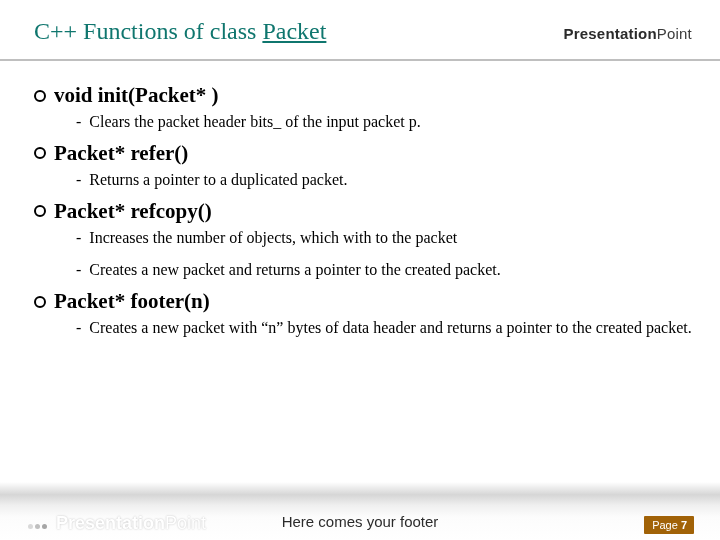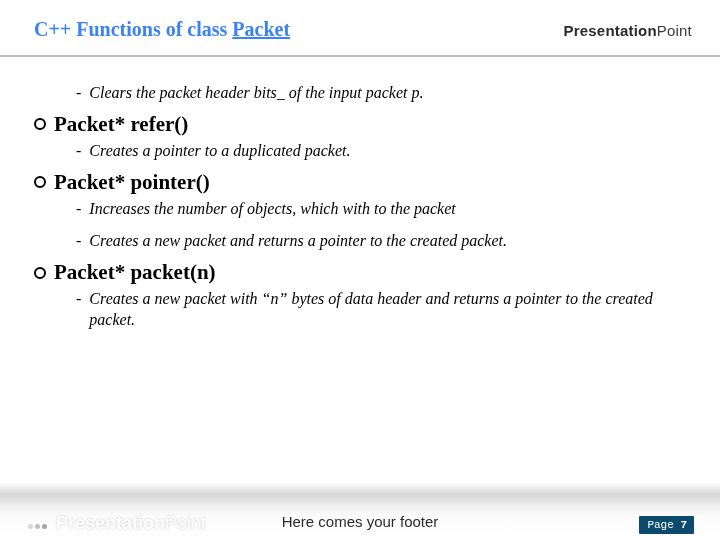--- a/index.html
+++ b/index.html
@@ -1,50 +1,50 @@
 <!DOCTYPE html>
 <html><head>
 <meta charset="utf-8">
 <style>
   * { margin: 0; padding: 0; box-sizing: border-box; }
   html, body { width: 720px; height: 540px; font-family: "Times New Roman", serif; background: #fff; overflow: hidden; }
   .slide { width: 720px; height: 540px; position: relative; display: flex; flex-direction: column; }
   .header { display: flex; align-items: baseline; justify-content: space-between; padding: 18px 28px 14px 34px; }
-  .title { font-size: 20px; font-weight: bold; color: #3b82f6; }
+  .title { font-size: 24px; font-weight: normal; color: #0f766e; }
   .title .underline { text-decoration: underline; }
   .brand-top { font-family: Arial, Helvetica, sans-serif; font-size: 15px; color: #3b3b3b; letter-spacing: 0.2px; }
   .brand-top .bold { font-weight: 600; color: #2b2b2b; }
   .divider { height: 2px; background: #bfbfbf; width: 100%; }
   .content { flex: 1; padding: 14px 28px 0 34px; }
   .func-item { margin-top: 8px; }
   .func-line { display: flex; align-items: center; gap: 6px; }
   .bullet-ring { width: 12px; height: 12px; border: 2px solid #000; border-radius: 50%; flex: 0 0 auto; margin-right: 2px; }
   .func-name { font-size: 21px; font-weight: bold; color: #000; }
   .desc-line { display: flex; gap: 8px; padding: 4px 0 0 42px; font-size: 16px; color: #000; line-height: 1.3; }
   .dash { flex: 0 0 auto; }
-  .desc-text { flex: 1; font-style: italic; }
+  .desc-text { flex: 1; }
   .footer-area { position: relative; height: 60px; }
   .footer-grad { position: absolute; bottom: 0; left: 0; right: 0; height: 58px;
     background: linear-gradient(to bottom,
       rgba(200,200,200,0) 0%,
       rgba(180,180,180,0.55) 22%,
       rgba(210,210,210,0.35) 40%,
       rgba(235,235,235,0.15) 60%,
       #ffffff 100%);
   }
   .footer-content { position: absolute; bottom: 6px; left: 0; right: 0; display: flex; align-items: flex-end; justify-content: space-between; padding: 0 26px 0 28px; }
   .brand-bottom { font-family: Arial, Helvetica, sans-serif; font-size: 18px; color: #fff; text-shadow: 0 0 2px rgba(0,0,0,0.25);}
   .brand-bottom .logo-mark { display: inline-flex; align-items: center; gap: 2px; margin-right: 4px; }
   .dot { width: 5px; height: 5px; border-radius: 50%; display: inline-block; }
   .d1 { background: #d9d9d9; }
   .d2 { background: #bfbfbf; }
   .d3 { background: #a6a6a6; }
   .brand-bottom .bold { font-weight: 600; }
   .footer-center { font-family: Arial, Helvetica, sans-serif; font-size: 15px; color: #2b2b2b; position: absolute; left: 50%; transform: translateX(-50%); bottom: 10px; }
-  .pagebox { font-family: Liberation Mono, monospace; font-size: 11px; color: #fff; background: #0c4a6e; padding: 3px 7px 3px 8px; border-radius: 1px; }
+  .pagebox { font-family: Liberation Sans, sans-serif; font-size: 11px; color: #fff; background: #a16207; padding: 3px 7px 3px 8px; border-radius: 1px; }
   .pagebox .num { font-weight: bold; }
 </style>
 </head>
 <body>
 
 <div class="slide">
 
   <div class="header">
     <div class="title">
       <span>C++ Functions of class </span><span class="underline">Packet</span>
@@ -52,59 +52,63 @@
     <div class="brand-top">
       <span class="bold">Presentation</span><span>Point</span>
     </div>
   </div>
 
   <div class="divider"></div>
 
   <div class="content">
 
     <div class="func-item">
+      <div class="func-line">
+        <span class="bullet-ring"></span>
+        <span class="func-name">void init(Packet* )</span>
+      </div>
       <div class="desc-line">
         <span class="dash">-</span>
         <span class="desc-text">Clears the packet header bits_ of the input packet p.</span>
       </div>
     </div>
 
     <div class="func-item">
       <div class="func-line">
         <span class="bullet-ring"></span>
         <span class="func-name">Packet* refer()</span>
       </div>
       <div class="desc-line">
         <span class="dash">-</span>
-        <span class="desc-text">Creates a pointer to a duplicated packet.</span>
+        <span class="desc-text">Returns a pointer to a duplicated packet.</span>
       </div>
     </div>
 
     <div class="func-item">
       <div class="func-line">
         <span class="bullet-ring"></span>
-        <span class="func-name">Packet* pointer()</span>
+        <span class="func-name">Packet* refcopy()</span>
       </div>
       <div class="desc-line">
         <span class="dash">-</span>
         <span class="desc-text">Increases the number of objects, which with to the packet</span>
       </div>
     </div>
 
     <div class="func-item">
       <div class="desc-line">
         <span class="dash">-</span>
         <span class="desc-text">Creates a new packet and returns a pointer to the created packet.</span>
       </div>
     </div>
 
     <div class="func-item">
       <div class="func-line">
         <span class="bullet-ring"></span>
-        <span class="func-name">Packet* packet(n)</span>
+        <span class="func-name">Packet* footer(n)</span>
       </div>
       <div class="desc-line">
         <span class="dash">-</span>
         <span class="desc-text">Creates a new packet with “n” bytes of data header and returns a pointer to the created packet.</span>
       </div>
     </div>
 
   </div>
 
   <div class="footer-area">

